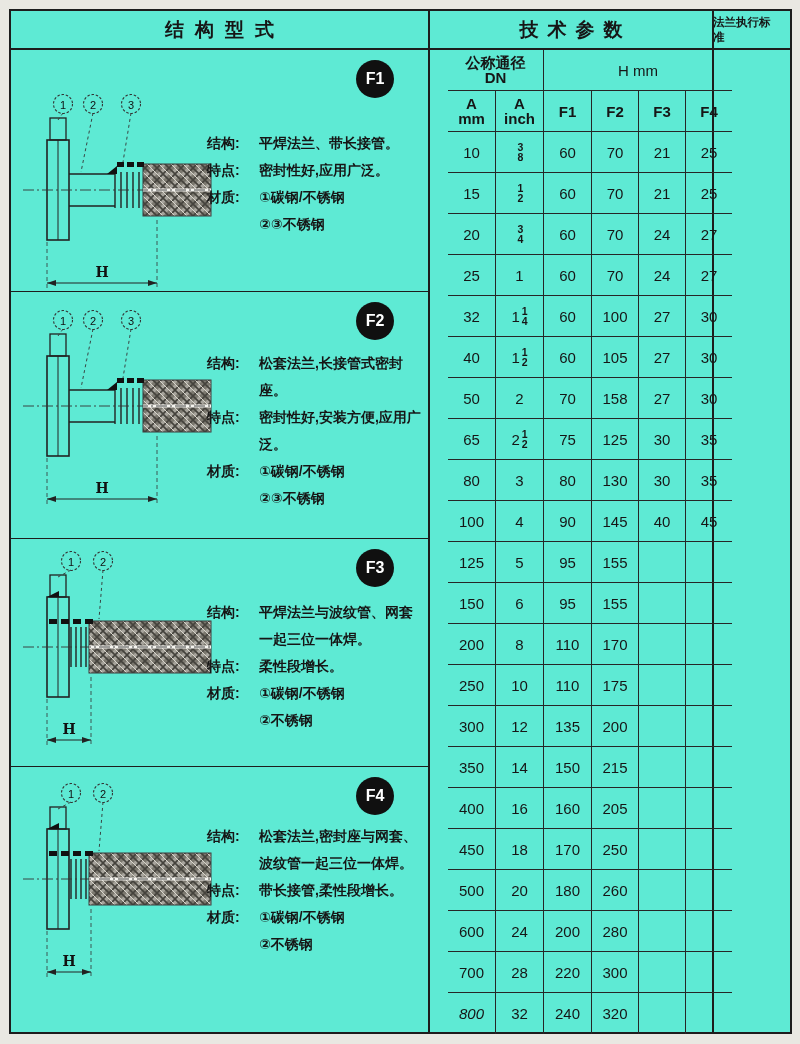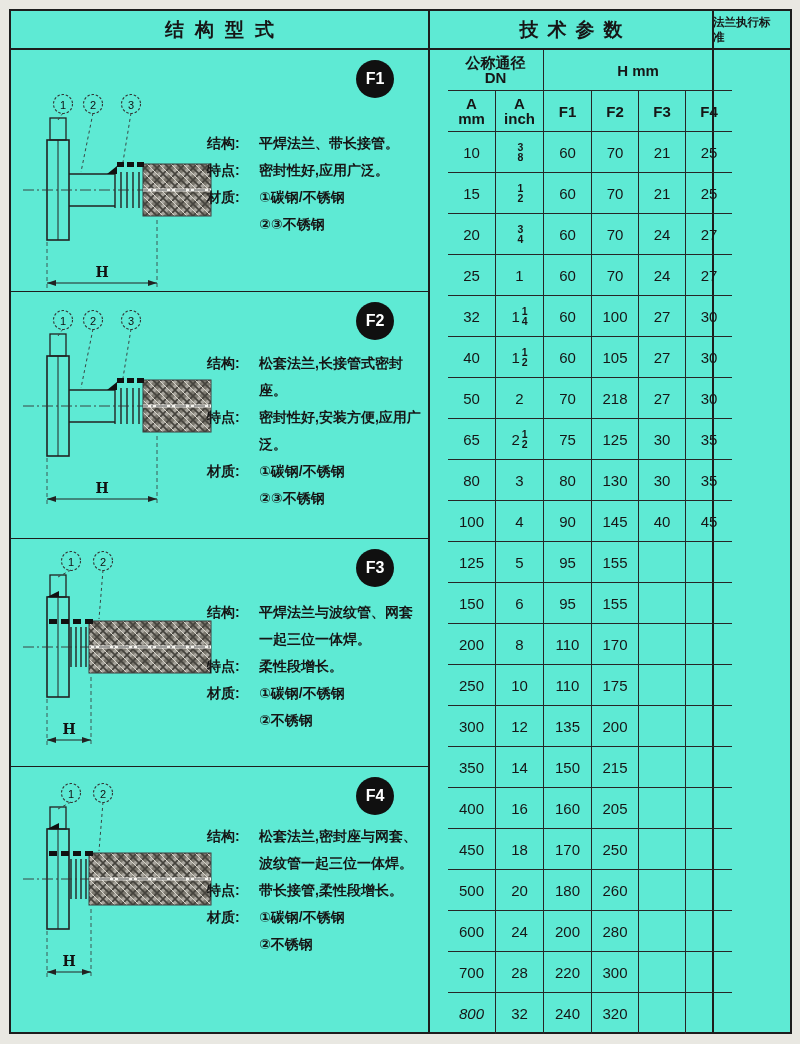--- a/index.html
+++ b/index.html
@@ -47,21 +47,21 @@
     grid-auto-rows:41px;
     margin-left:20px;
   }
   .ptable > div{
     border-right:1.4px solid #262626;border-bottom:1.4px solid #262626;
     display:flex;align-items:center;justify-content:center;
     box-sizing:border-box;font-size:15px;
   }
   .ptable > div.lastcol{border-right:none;}
   .c-dn{grid-column:1/3;grid-row:1;flex-direction:column;font-size:13px;font-weight:700;line-height:15px;}
-  .c-h{grid-column:3/7;grid-row:1;font-size:15px;font-weight:700;border-right:none !important;}
+  .c-h{grid-column:3/7;grid-row:1;font-size:15px;font-weight:400;border-right:none !important;}
   .thsmall{flex-direction:column;font-size:13px;font-weight:700;line-height:15px;}
   .thf{font-size:14.5px;font-weight:700;}
   .fw{font-size:15px;}
   .fr{display:inline-flex;flex-direction:column;align-items:center;font-size:10.5px;line-height:10.5px;margin-left:2px;font-weight:700;}
 
   
   .standards{
     position:absolute;left:703px;top:306px;width:76px;margin:0;padding:0 0 0 4px;
     list-style:none;font-size:10.5px;line-height:12px;
   }
@@ -384,21 +384,21 @@
       </div>
       <div>60</div>
       <div>105</div>
       <div>27</div>
       <div class="lastcol">30</div>
       <div>50</div>
       <div>
         <span class="fw">2</span>
       </div>
       <div>70</div>
-      <div>218</div>
+      <div>158</div>
       <div>27</div>
       <div class="lastcol">30</div>
       <div>65</div>
       <div>
         <span class="fw">2</span>
         <span class="fr">
           <span>1</span>
           <span>2</span>
         </span>
       </div>

